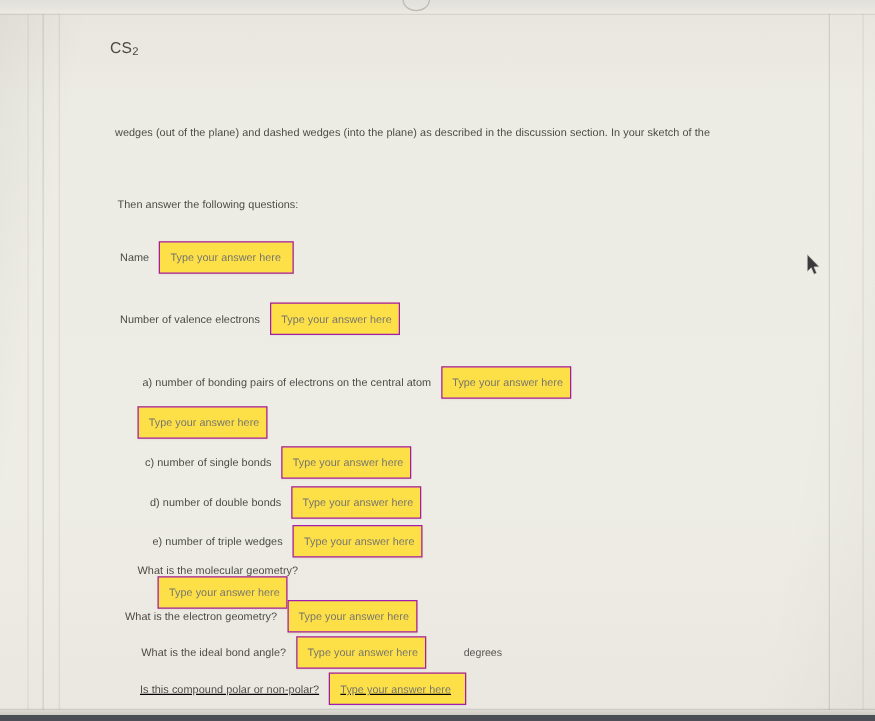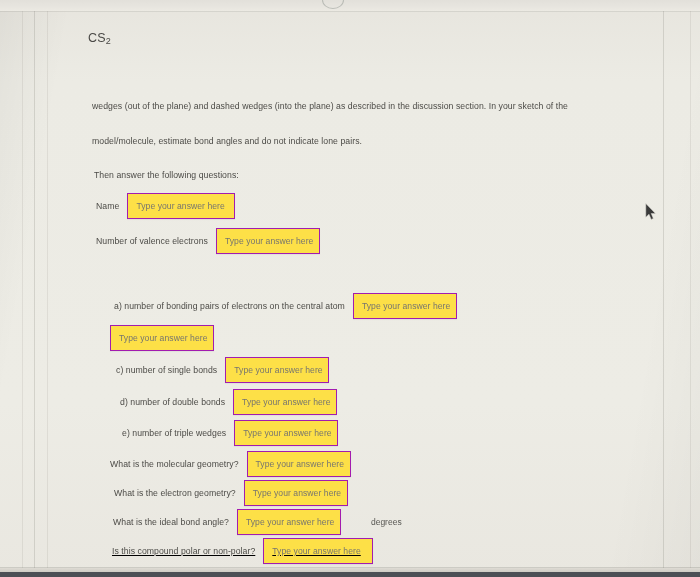--- a/index.html
+++ b/index.html
@@ -109,21 +109,21 @@
   .para {
     position: absolute;
     font-size: 8.7px;
     color: #4c4b47;
     letter-spacing: 0.05px;
     white-space: nowrap;
   }
   .p1 { left: 68px; top: 67px; }
   .p2 { left: 68px; top: 101px; }
   .p3 { left: 68px; top: 136px; }
-  .p4 { left: 70px; top: 170px; }
+  .p4 { left: 70px; top: 158px; }
   .p5 { left: 72px; top: 268px; }
 
   
   .row {
     position: absolute;
     display: flex;
     align-items: center;
     white-space: nowrap;
   }
   .row .lbl {
@@ -153,28 +153,28 @@
     padding-left: 8px;
     white-space: nowrap;
     letter-spacing: 0.05px;
   }
   .f-name     { width: 108px; }
   .f-std      { width: 104px; }
   .f-wide     { width: 110px; }
 
   
   .r-name   { left: 72px;  top: 193px; justify-content: space-between; }
-  .r-val    { left: 72px;  top: 228px; }
+  .r-val    { left: 72px;  top: 242px; }
   .r-a      { left: 90px;  top: 293px; }
   .r-b      { left: 86px;  top: 325px; }
   .r-c      { left: 92px;  top: 357px; }
   .r-d      { left: 96px;  top: 389px; }
   .r-e      { left: 98px;  top: 420px; }
-  .r-mg     { left: 86px;  top: 451px; }
-  .r-eg     { left: 90px;  top: 480px; }
+  .r-mg     { left: 86px;  top: 451px; flex-direction: column; }
+  .r-eg     { left: 76px;  top: 480px; }
   .r-ang    { left: 89px;  top: 509px; }
   .r-pol    { left: 88px;  top: 538px; text-decoration: underline; }
 </style>
 </head>
 <body>
 
 <div id="screen">
 
   <div class="bg-base"></div>
 
@@ -186,21 +186,20 @@
 
   <div class="topstrip"></div>
   <div class="topstrip-line"></div>
   <div class="ring"></div>
 
   <div class="content">
 
     <div class="title"><span>CS</span><sub>2</sub></div>
 
     <div class="para p2">wedges (out of the plane) and dashed wedges (into the plane) as described in the discussion section.  In your sketch of the</div>
-    <div class="para p3">model/molecule, estimate bond angles and do not indicate lone pairs.</div>
     <div class="para p4">Then answer the following questions:</div>
 
     <div class="row r-name">
       <span class="lbl">Name</span>
       <div class="field f-name">
         <span class="ph">Type your answer here</span>
       </div>
     </div>
 
     <div class="row r-val">

